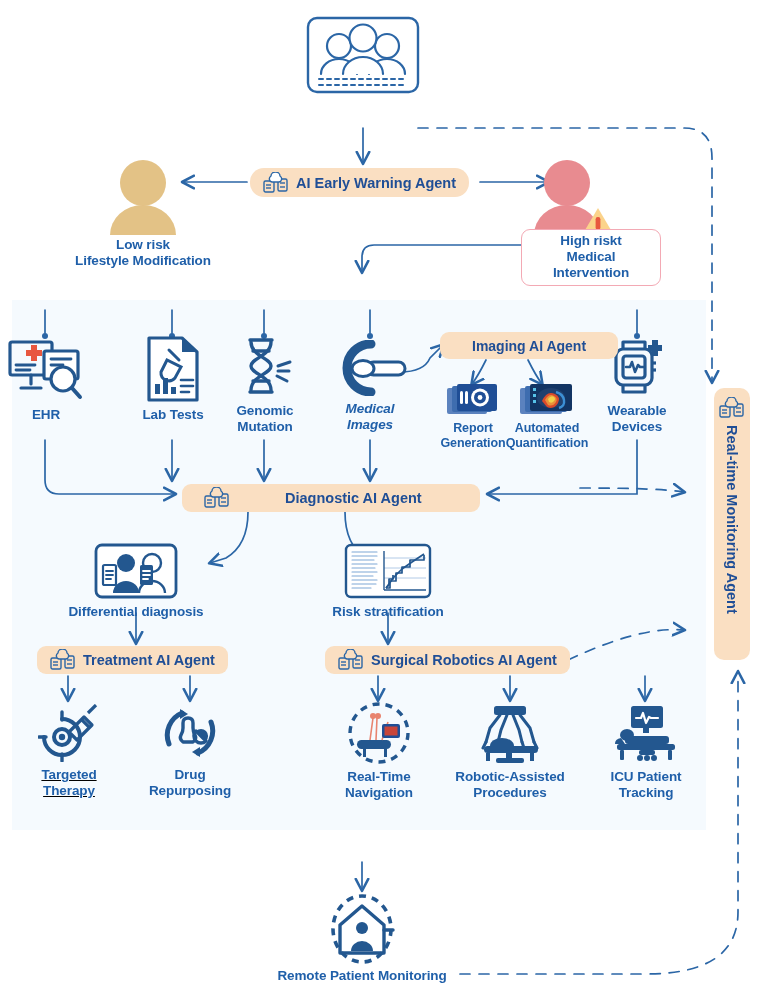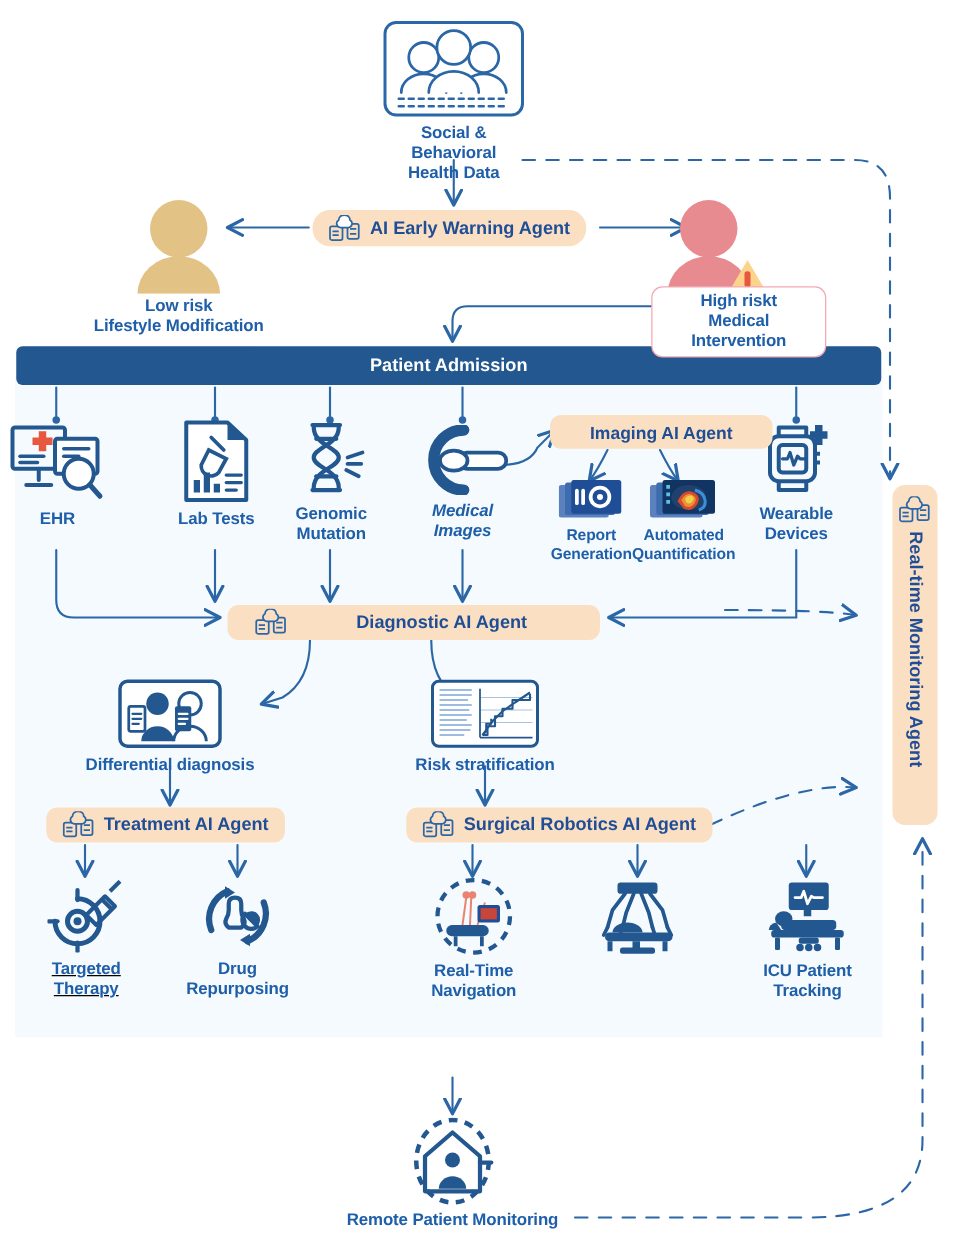--- a/index.html
+++ b/index.html
@@ -190,24 +190,20 @@
           <path d="M63,58 a18,15 0 0 1 36,0"></path>
           <circle cx="57" cy="22" r="13.5" fill="#fff"></circle>
           <path d="M37,58 a20,17 0 0 1 40,0" fill="#fff"></path>
         </g>
         <g stroke="#2B66A6" stroke-width="2" stroke-linecap="round" stroke-dasharray="4 4">
           <line x1="13" y1="63" x2="101" y2="63"></line>
           <line x1="13" y1="69" x2="101" y2="69"></line>
         </g>
       </svg>
     </div>
-    <div class="cap" style="margin-top:4px;">
-      <span>Social &amp; Behavioral</span><br>
-      <span>Health Data</span>
-    </div>
   </div>
 
   <div class="agent" style="left:250px; top:168px; height:29px;border-radius:14px;">
     <span class="icon-wrap">
       <svg width="26" height="22" viewBox="0 0 26 22">
         <g fill="none" stroke="#2B66A6" stroke-width="1.4" stroke-linejoin="round">
           <rect x="1" y="9" width="10" height="11" rx="1.5"></rect>
           <rect x="15" y="7" width="9" height="12" rx="1.5"></rect>
           <path d="M8,4 a4.5,4 0 0 1 9,0 a3.5,3.3 0 0 1 -1,6 h-7 a3.5,3.3 0 0 1 -1,-6 z" fill="#fff"></path>
           <line x1="3" y1="13" x2="8" y2="13"></line>
@@ -248,23 +244,20 @@
       <circle cx="21" cy="29.5" r="2.6" fill="#E8573F"></circle>
     </svg>
   </div>
   <div class="risk-box" style="left:521px; top:229px; width:140px;">
     <div class="cap">
       <span>High riskt</span><br>
       <span>Medical Intervention</span>
     </div>
   </div>
 
-  <div class="bar" style="left:13px; top:277px; width:692px; height:31px;">
-    <span>Patient Admission</span>
-  </div>
 
   <div class="node" style="left:136px; top:336px; width:74px;">
     <div class="icon-wrap">
       <svg width="56" height="66" viewBox="0 0 56 66">
         <path d="M4,2 h33 l15,14 v48 h-48 z" fill="#fff" stroke="#23578F" stroke-width="3.2" stroke-linejoin="round"></path>
         <path d="M37,2 v14 h15" fill="#23578F"></path>
         <g fill="none" stroke="#23578F" stroke-width="3" stroke-linecap="round">
           <path d="M24,14 l10,10"></path>
           <path d="M22,24 l-6,12 a8,8 0 0 0 14,6 l6,-11 z"></path>
         </g>
@@ -618,20 +611,24 @@
         </g>
         <rect x="14" y="44" width="54" height="7" rx="3.5" fill="#23578F"></rect>
         <path d="M20,44 a12,8 0 0 1 24,0 z" fill="#23578F"></path>
         <g fill="#23578F">
           <rect x="36" y="51" width="6" height="7"></rect>
           <rect x="26" y="56" width="28" height="5" rx="2"></rect>
           <rect x="16" y="51" width="4" height="8"></rect>
             <rect x="60" y="51" width="4" height="8"></rect>
         </g>
       </svg>
+    </div>
+    <div class="cap" style="margin-top:5px;">
+      <span>Robotic-Assisted</span><br>
+      <span>Procedures</span>
     </div>
   </div>
 
   <div class="node" style="left:600px; top:702px; width:92px;">
     <div class="icon-wrap">
       <svg width="74" height="62" viewBox="0 0 74 62">
         <rect x="22" y="4" width="32" height="22" rx="2.5" fill="#23578F"></rect>
         <path d="M27,16 h5 l2,-5 l3,10 l3,-6 l2,1 h7" fill="none" stroke="#fff" stroke-width="2.2" stroke-linecap="round" stroke-linejoin="round"></path>
         <rect x="34" y="26" width="6" height="5" fill="#23578F"></rect>
         <ellipse cx="18" cy="33" rx="7" ry="6" fill="#23578F"></ellipse>

